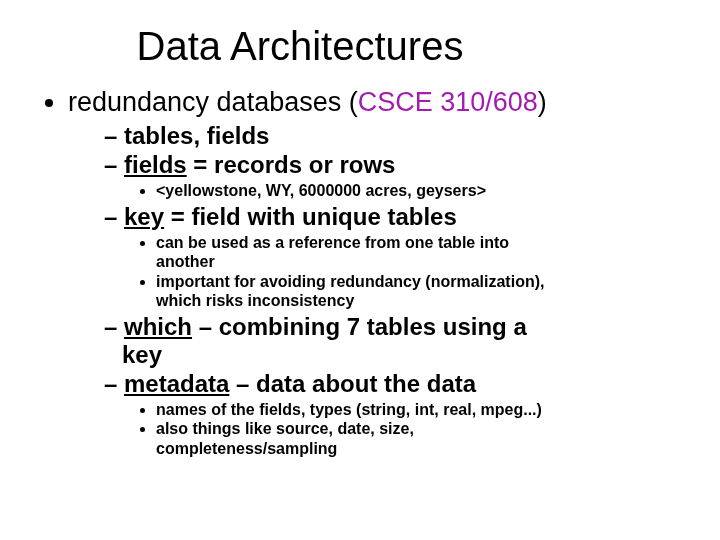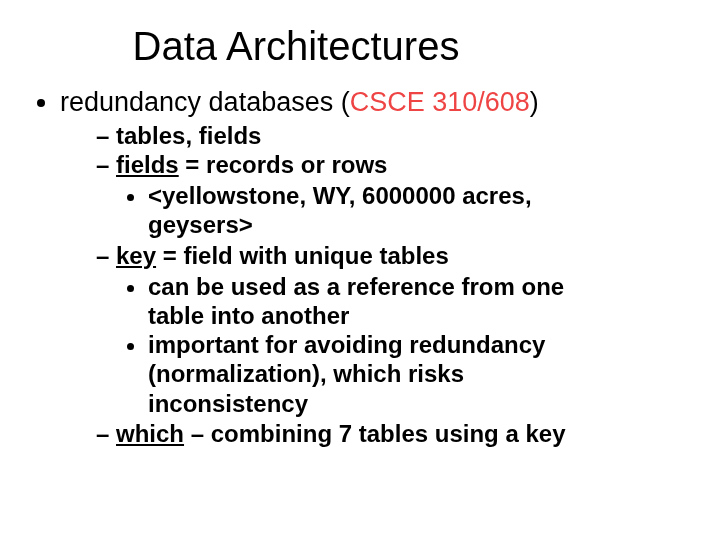--- a/index.html
+++ b/index.html
@@ -9,21 +9,21 @@
     height: 540px;
     background: #fff;
     font-family: Arial, Helvetica, sans-serif;
     color: #000;
     overflow: hidden;
   }
   .slide {
     width: 592px;
     height: 540px;
     box-sizing: border-box;
-    padding: 14px 20px 0 20px;
+    padding: 14px 20px 0 28px;
   }
   .title {
     text-align: center;
     font-size: 40px;
     margin: 10px 0 18px 0;
     font-weight: normal;
   }
   ul.lvl1 {
     margin: 0;
     padding-left: 40px;
@@ -47,28 +47,28 @@
   }
   ul.lvl2 > li::before {
     content: "– ";
   }
   ul.lvl3 {
     margin: 2px 0 2px 0;
     padding-left: 34px;
     list-style: disc;
   }
   ul.lvl3 > li {
-    font-size: 24px;
+    font-size: 16px;
     text-indent: 0;
     padding-left: 0;
     margin-bottom: 0;
     line-height: 1.22;
   }
   ul.lvl3 > li::before { content: ""; }
-  .green { color: #ef4444; }
+  .green { color: #a21caf; }
   .u { text-decoration: underline; }
 </style>
 </head>
 <body>
 
 <div class="slide">
   <h1 class="title">Data Architectures</h1>
 
   <ul class="lvl1">
     <li>
@@ -89,16 +89,23 @@
           <ul class="lvl3">
             <li>can be used as a reference from one table into another</li>
             <li>important for avoiding redundancy (normalization), which risks inconsistency</li>
           </ul>
         </li>
 
         <li>
           <span class="u">which</span><span> – combining 7 tables using a key</span>
         </li>
 
+        <li>
+          <span class="u">metadata</span><span> – data about the data</span>
+          <ul class="lvl3">
+            <li>names of the fields, types (string, int, real, mpeg...)</li>
+            <li>also things like source, date, size, completeness/sampling</li>
+          </ul>
+        </li>
       </ul>
     </li>
   </ul>
 </div>
 
 </body></html>

